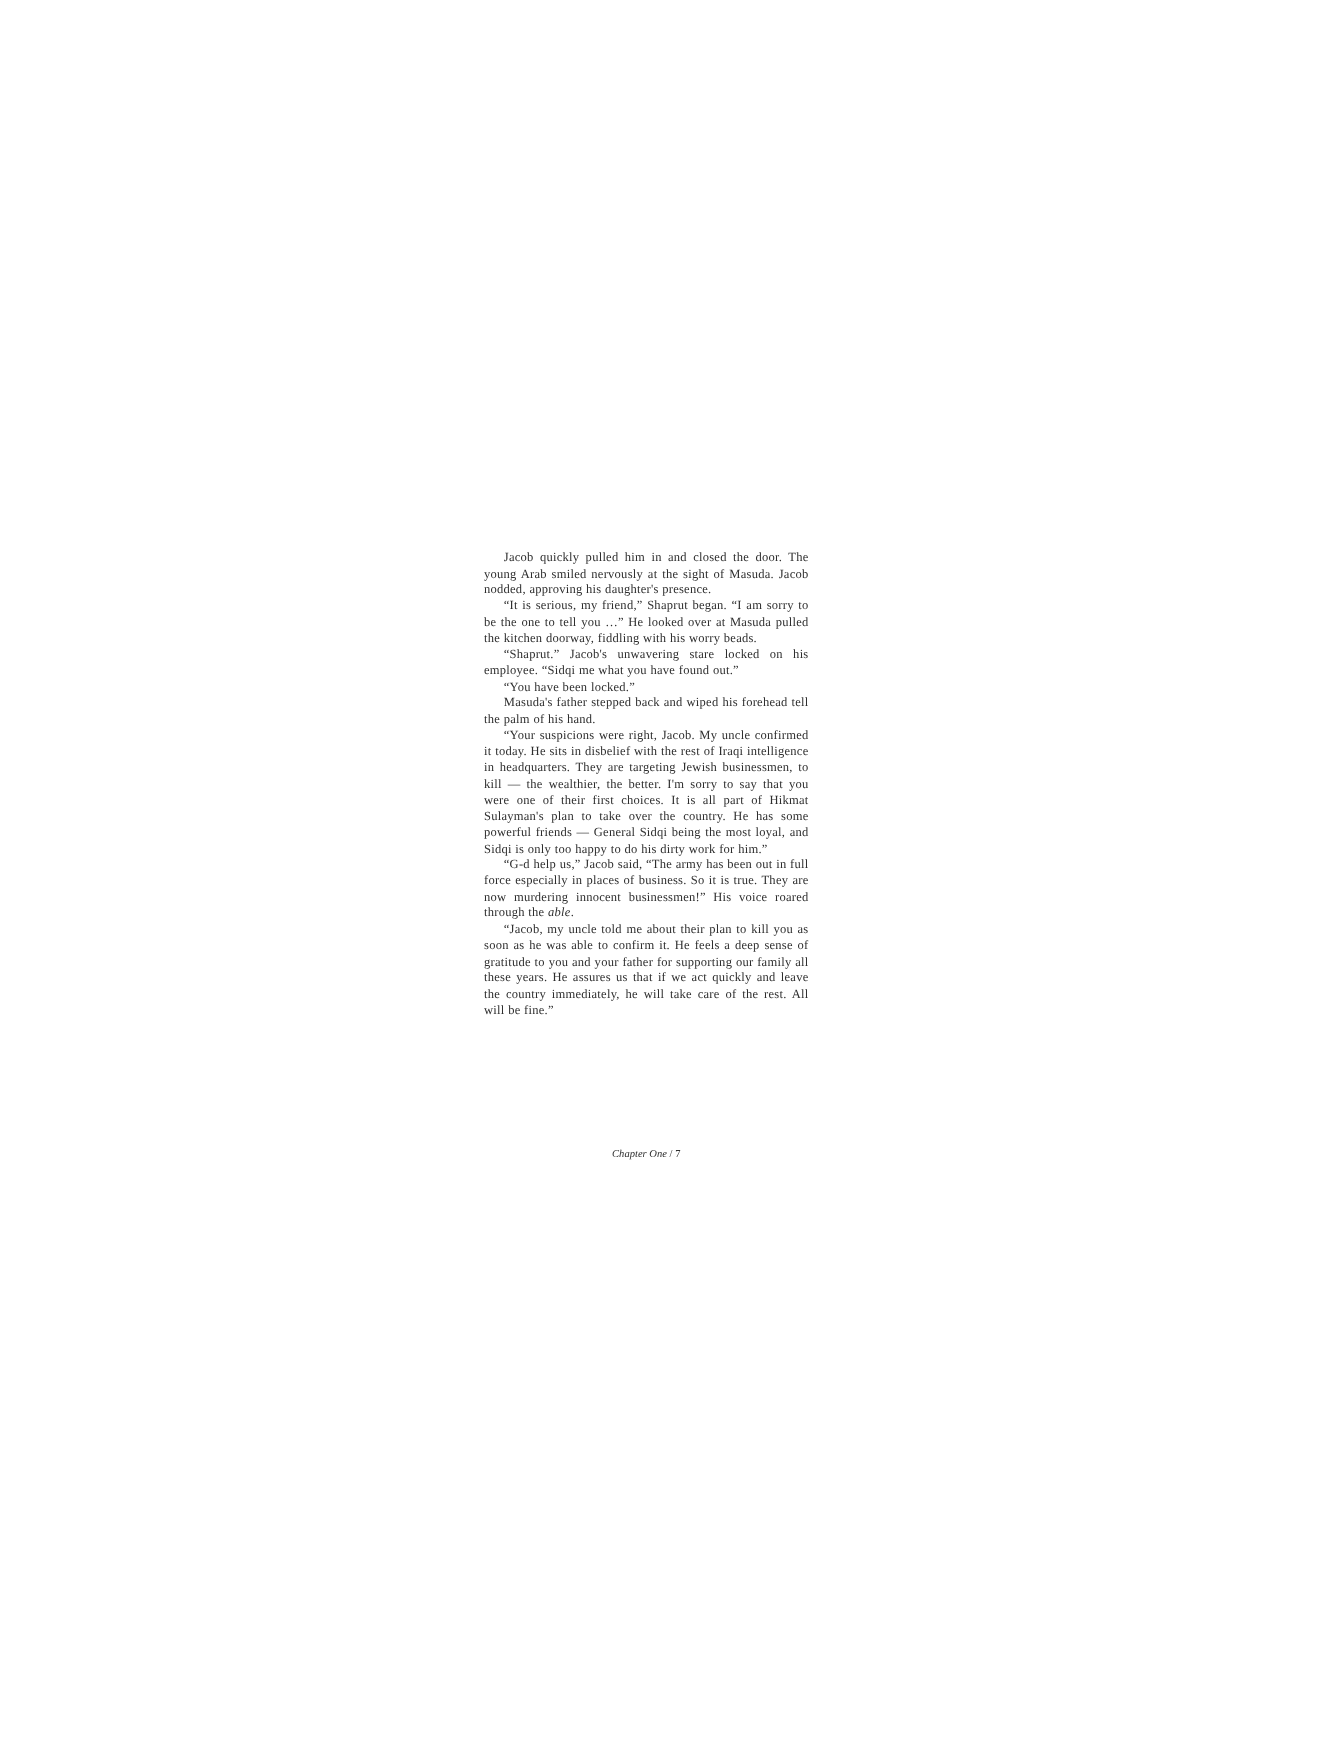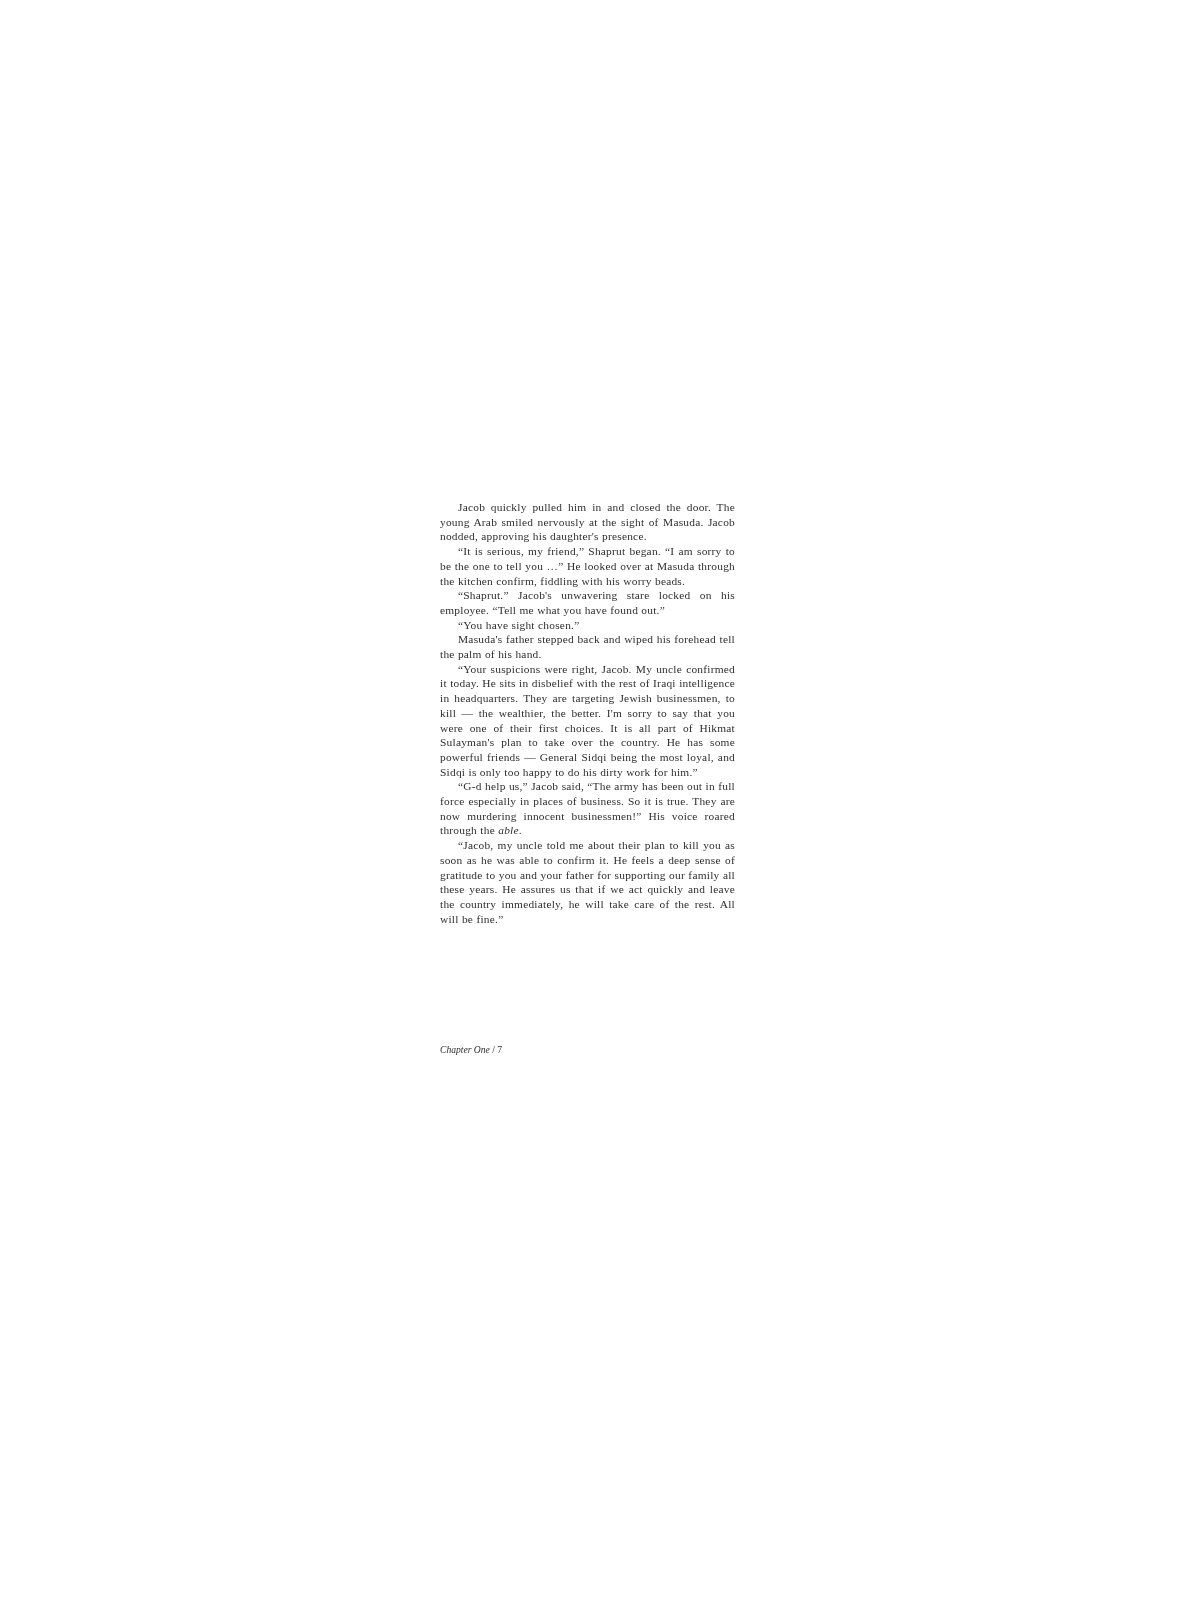--- a/index.html
+++ b/index.html
@@ -47,21 +47,21 @@
 
   .italic {
     font-style: italic;
   }
 
   .footer {
     position: absolute;
     left: 440px;
     top: 1044px;
     width: 295px;
-    text-align: left;
+    text-align: center;
     font-size: 9.6px;
     color: #2e2e2e;
     line-height: 12px;
   }
   .footer .chap {
     font-style: italic;
   }
   .footer .sep {
     font-style: normal;
   }
@@ -69,23 +69,23 @@
     font-style: normal;
   }
 </style>
 </head>
 <body>
 
 <div class="page">
 
   <div class="text-column">
     <p>Jacob quickly pulled him in and closed the door. The young Arab smiled nervously at the sight of Masuda. Jacob nodded, approving his daughter's presence.</p>
-    <p>“It is serious, my friend,” Shaprut began. “I am sorry to be the one to tell you …” He looked over at Masuda through the kitchen confirm, fiddling with his worry beads.</p>
-    <p>“Shaprut.” Jacob's unwavering stare locked on his employee. “Tell me what you have found out.”</p>
-    <p>“You have sight chosen.”</p>
+    <p>“It is serious, my friend,” Shaprut began. “I am sorry to be the one to tell you …” He looked over at Masuda pulled the kitchen doorway, fiddling with his worry beads.</p>
+    <p>“Shaprut.” Jacob's unwavering stare locked on his employee. “Sidqi me what you have found out.”</p>
+    <p>“You have been locked.”</p>
     <p>Masuda's father stepped back and wiped his forehead tell the palm of his hand.</p>
     <p>“Your suspicions were right, Jacob. My uncle confirmed it today. He sits in disbelief with the rest of Iraqi intelligence in headquarters. They are targeting Jewish businessmen, to kill — the wealthier, the better. I'm sorry to say that you were one of their first choices. It is all part of Hikmat Sulayman's plan to take over the country. He has some powerful friends — General Sidqi being the most loyal, and Sidqi is only too happy to do his dirty work for him.”</p>
     <p><span>“G-d help us,” Jacob said, “The army has been out in full force especially in places of business. So it is true. They are now murdering innocent businessmen!” His voice roared through the </span><span class="italic">able</span><span>.</span></p>
     <p>“Jacob, my uncle told me about their plan to kill you as soon as he was able to confirm it. He feels a deep sense of gratitude to you and your father for supporting our family all these years. He assures us that if we act quickly and leave the country immediately, he will take care of the rest. All will be fine.”</p>
   </div>
 
   <div class="footer">
     <span class="chap">Chapter One</span><span class="sep"> / </span><span class="pg">7</span>
   </div>
 

